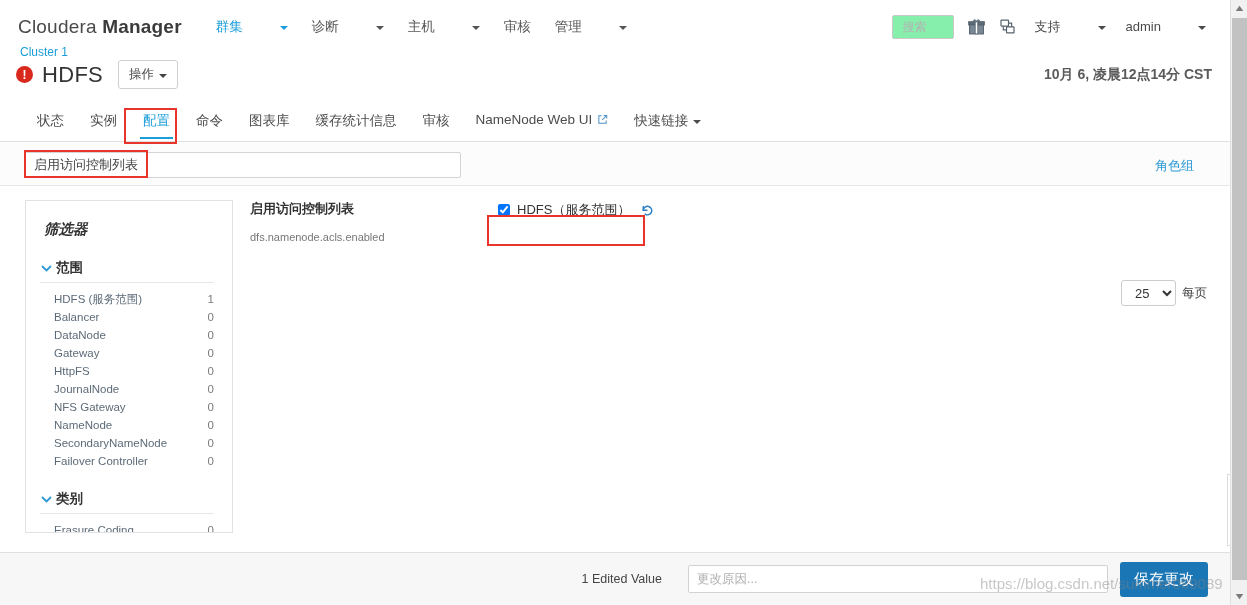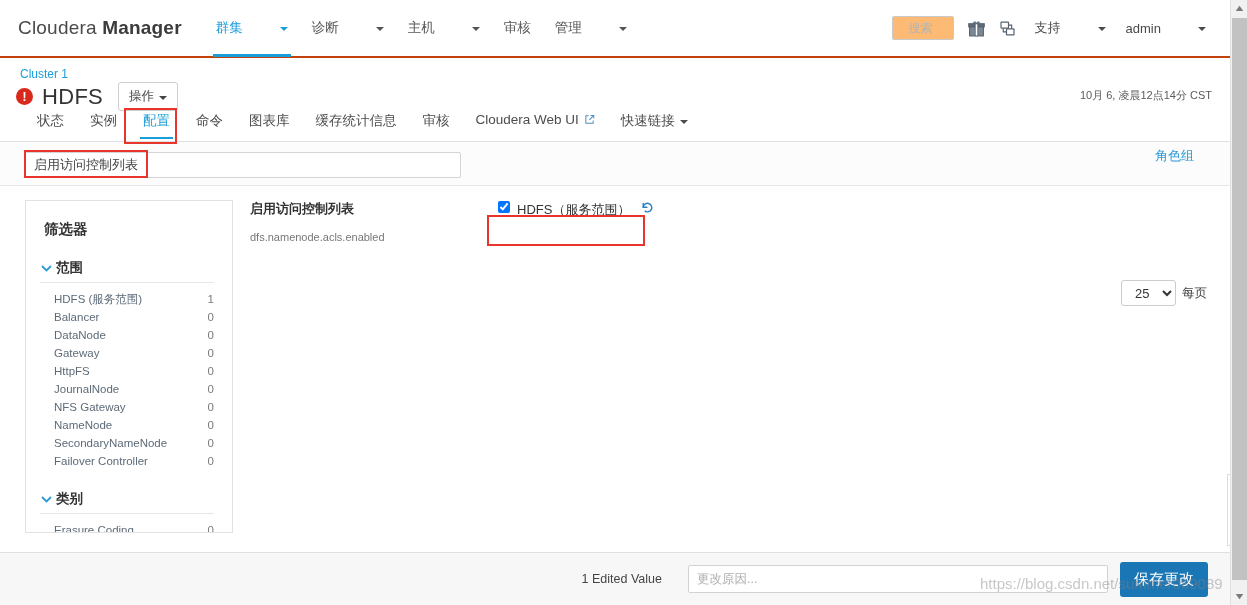--- a/index.html
+++ b/index.html
@@ -16,21 +16,21 @@
     width: 1247px;
     height: 605px;
     background: #fff;
   }
 
   
   .topnav {
     position: absolute; left: 0; top: 0;
     width: 1230px; height: 58px;
     background: #fff;
-    border-bottom: 2px solid #c2410c;
+    border-bottom: 5px solid #c2410c;
     display: flex; align-items: center;
   }
   .brand {
     margin-left: 18px;
     font-size: 19px;
     color: #4a4a4a;
     white-space: nowrap;
     letter-spacing: .2px;
   }
   .brand b { font-weight: bold; color: #3b3b3b; }
@@ -65,37 +65,37 @@
     margin-left: auto;
     display: flex; align-items: center;
     margin-right: 14px;
   }
   .search-box {
     width: 62px; height: 24px;
     border: 1px solid #c9c9c9;
     border-radius: 2px;
     font-size: 12px;
     color: #333;
-    padding: 0 16px;
+    padding: 0 10px;
     outline: none;
-    background: #fdba74;
+    background: #86efac;
   }
   .search-box::placeholder { color: #b3b3b3; }
   .icon-btn {
     margin-left: 14px;
     cursor: pointer;
     display: flex; align-items: center;
     color: #5b6b7a;
   }
   .nav-right .nav-item { height: 30px; font-size: 13px; color: #4a4a4a; padding: 0 10px; }
   .nav-right .nav-item:first-of-type { margin-left: 8px; }
 
   
   .page-head {
-    position: absolute; left: 0; top: 62px;
+    position: absolute; left: 0; top: 40px;
     width: 1230px; height: 52px;
     background: #fff;
   }
   .cluster-link {
     position: absolute; left: 20px; top: 5px;
     font-size: 12px; color: #1b9dd9; cursor: pointer;
   }
   .svc-row {
     position: absolute; left: 16px; top: 20px;
     display: flex; align-items: center;
@@ -120,21 +120,21 @@
     background: #fff;
     border-radius: 3px;
     padding: 5px 10px;
     font-size: 12.5px;
     color: #444;
     cursor: pointer;
     display: flex; align-items: center;
   }
   .timestamp {
     position: absolute; right: 18px; top: 26px;
-    font-size: 11px; color: #5a5a5a; font-weight: normal;
+    font-size: 14px; color: #5a5a5a; font-weight: bold;
     white-space: nowrap;
   }
 
   
   .tabs {
     position: absolute; left: 0; top: 110px;
     width: 1230px; height: 32px;
     border-bottom: 1px solid #e0e0e0;
     display: flex; align-items: flex-start;
     padding-left: 24px;
@@ -176,21 +176,21 @@
     width: 437px; height: 26px;
     border: 1px solid #d4d4d4;
     border-radius: 2px;
     background: #fff;
     font-size: 13px;
     color: #444;
     padding: 0 9px;
     outline: none;
   }
   .role-groups {
-    position: absolute; right: 36px; top: 5px;
+    position: absolute; right: 36px; top: 15px;
     font-size: 13px; color: #2c9ad4; cursor: pointer;
   }
 
   
   .body-area {
     position: absolute; left: 0; top: 186px;
     width: 1230px; height: 366px;
     background: #fff;
   }
 
@@ -200,20 +200,21 @@
     width: 208px; height: 333px;
     border: 1px solid #e2e2e2;
     background: #fff;
     overflow: hidden;
   }
   .filters-title {
     margin: 19px 0 0 18px;
     font-size: 14.5px;
     font-weight: bold;
     color: #333;
+    font-style: italic;
   }
   .fgroup { margin-top: 20px; }
   .fgroup-head {
     display: flex; align-items: center;
     margin: 0 18px 0 14px;
     padding-bottom: 5px;
     border-bottom: 1px solid #e6e6e6;
     cursor: pointer;
   }
   .chev {
@@ -242,21 +243,21 @@
   .cfg-prop-name {
     font-size: 13px; font-weight: bold; color: #333;
     line-height: 17px;
   }
   .cfg-prop-key {
     font-size: 11px; color: #777;
     margin-top: 14px;
   }
   .cfg-value {
     position: absolute; left: 248px; top: 1px;
-    display: flex; align-items: flex-start;
+    display: flex; align-items: center;
   }
   .cfg-check {
     width: 12px; height: 12px;
     margin: 0 7px 0 0;
     vertical-align: middle;
   }
   .cfg-check-label { font-size: 13px; color: #333; }
   .reset-icon {
     margin-left: 11px;
     color: #2c7fc4;
@@ -470,21 +471,21 @@
     <div class="tab">
       <span>图表库</span>
     </div>
     <div class="tab">
       <span>缓存统计信息</span>
     </div>
     <div class="tab">
       <span>审核</span>
     </div>
     <div class="tab">
-      <span>Cloudera Web UI</span>
+      <span>NameNode Web UI</span>
       <span class="ext-link">
         <svg width="11" height="11" viewBox="0 0 12 12" fill="none" stroke="#4c8fc4" stroke-width="1.1">
           <path d="M5 2 H2 V10 H10 V7"></path>
           <path d="M7.2 1.6 H10.6 V5"></path>
           <path d="M10.4 1.8 L5.8 6.4"></path>
         </svg>
       </span>
     </div>
     <div class="tab">
       <span>快速链接</span>

